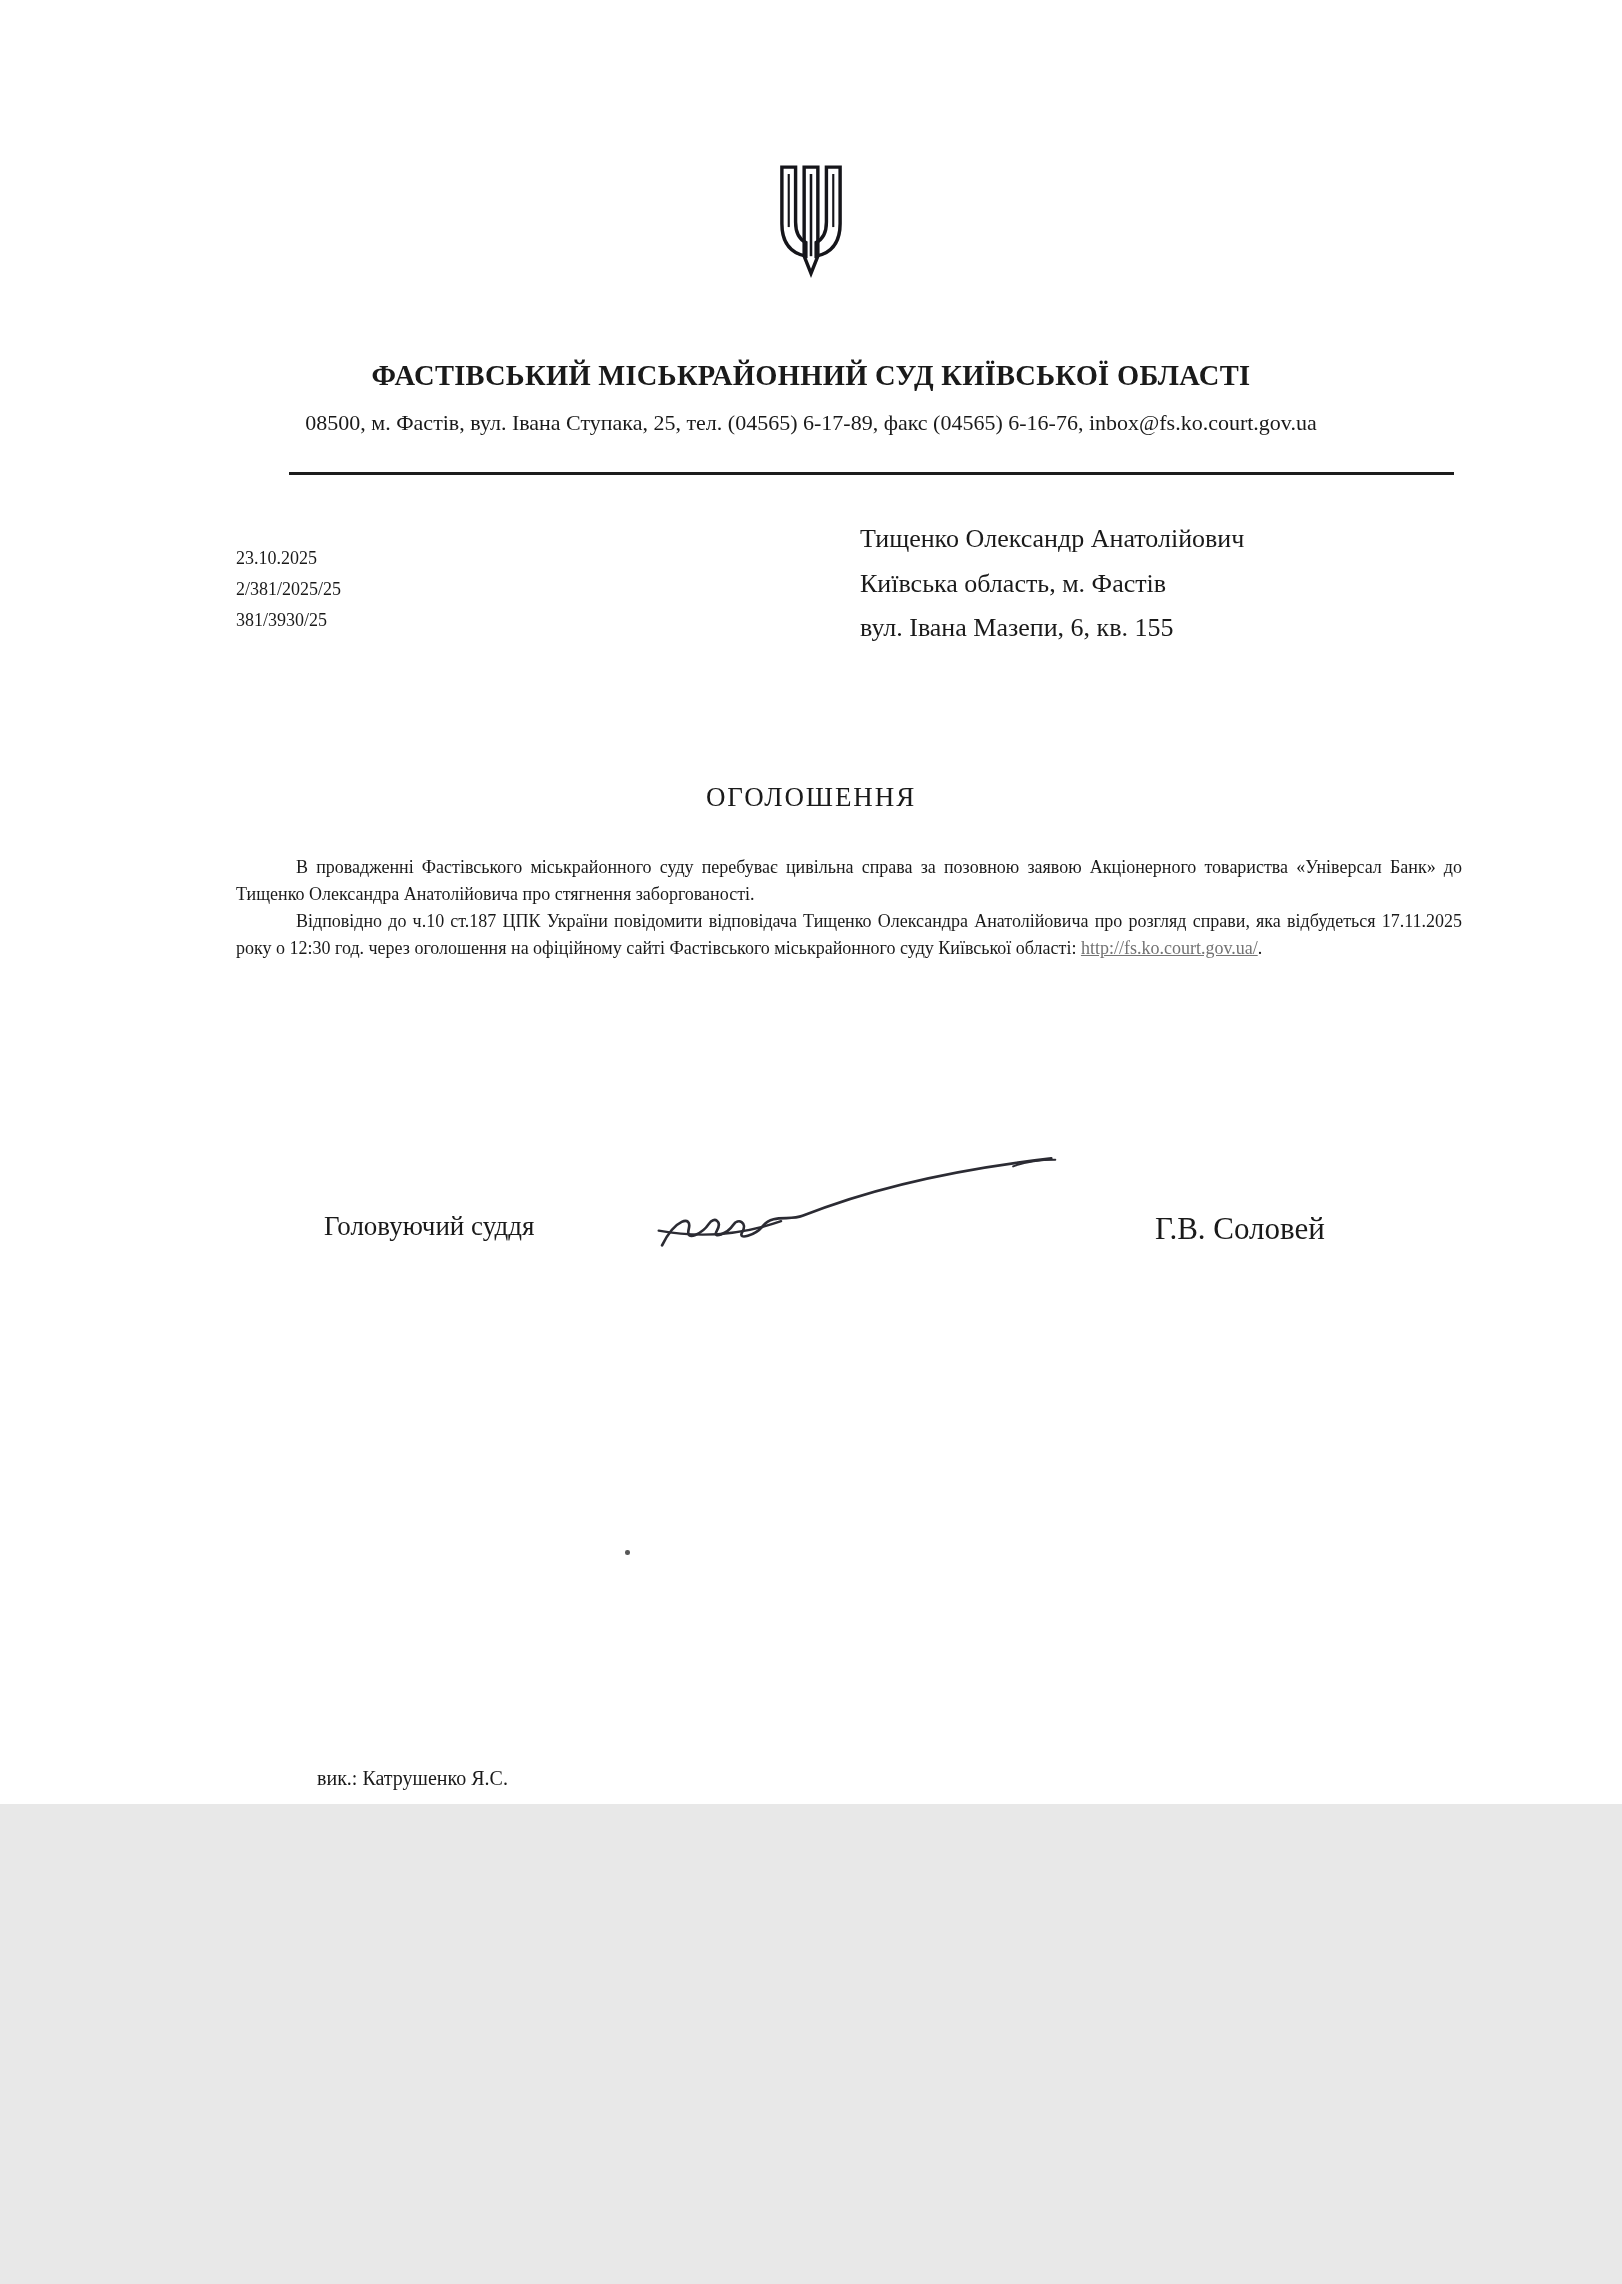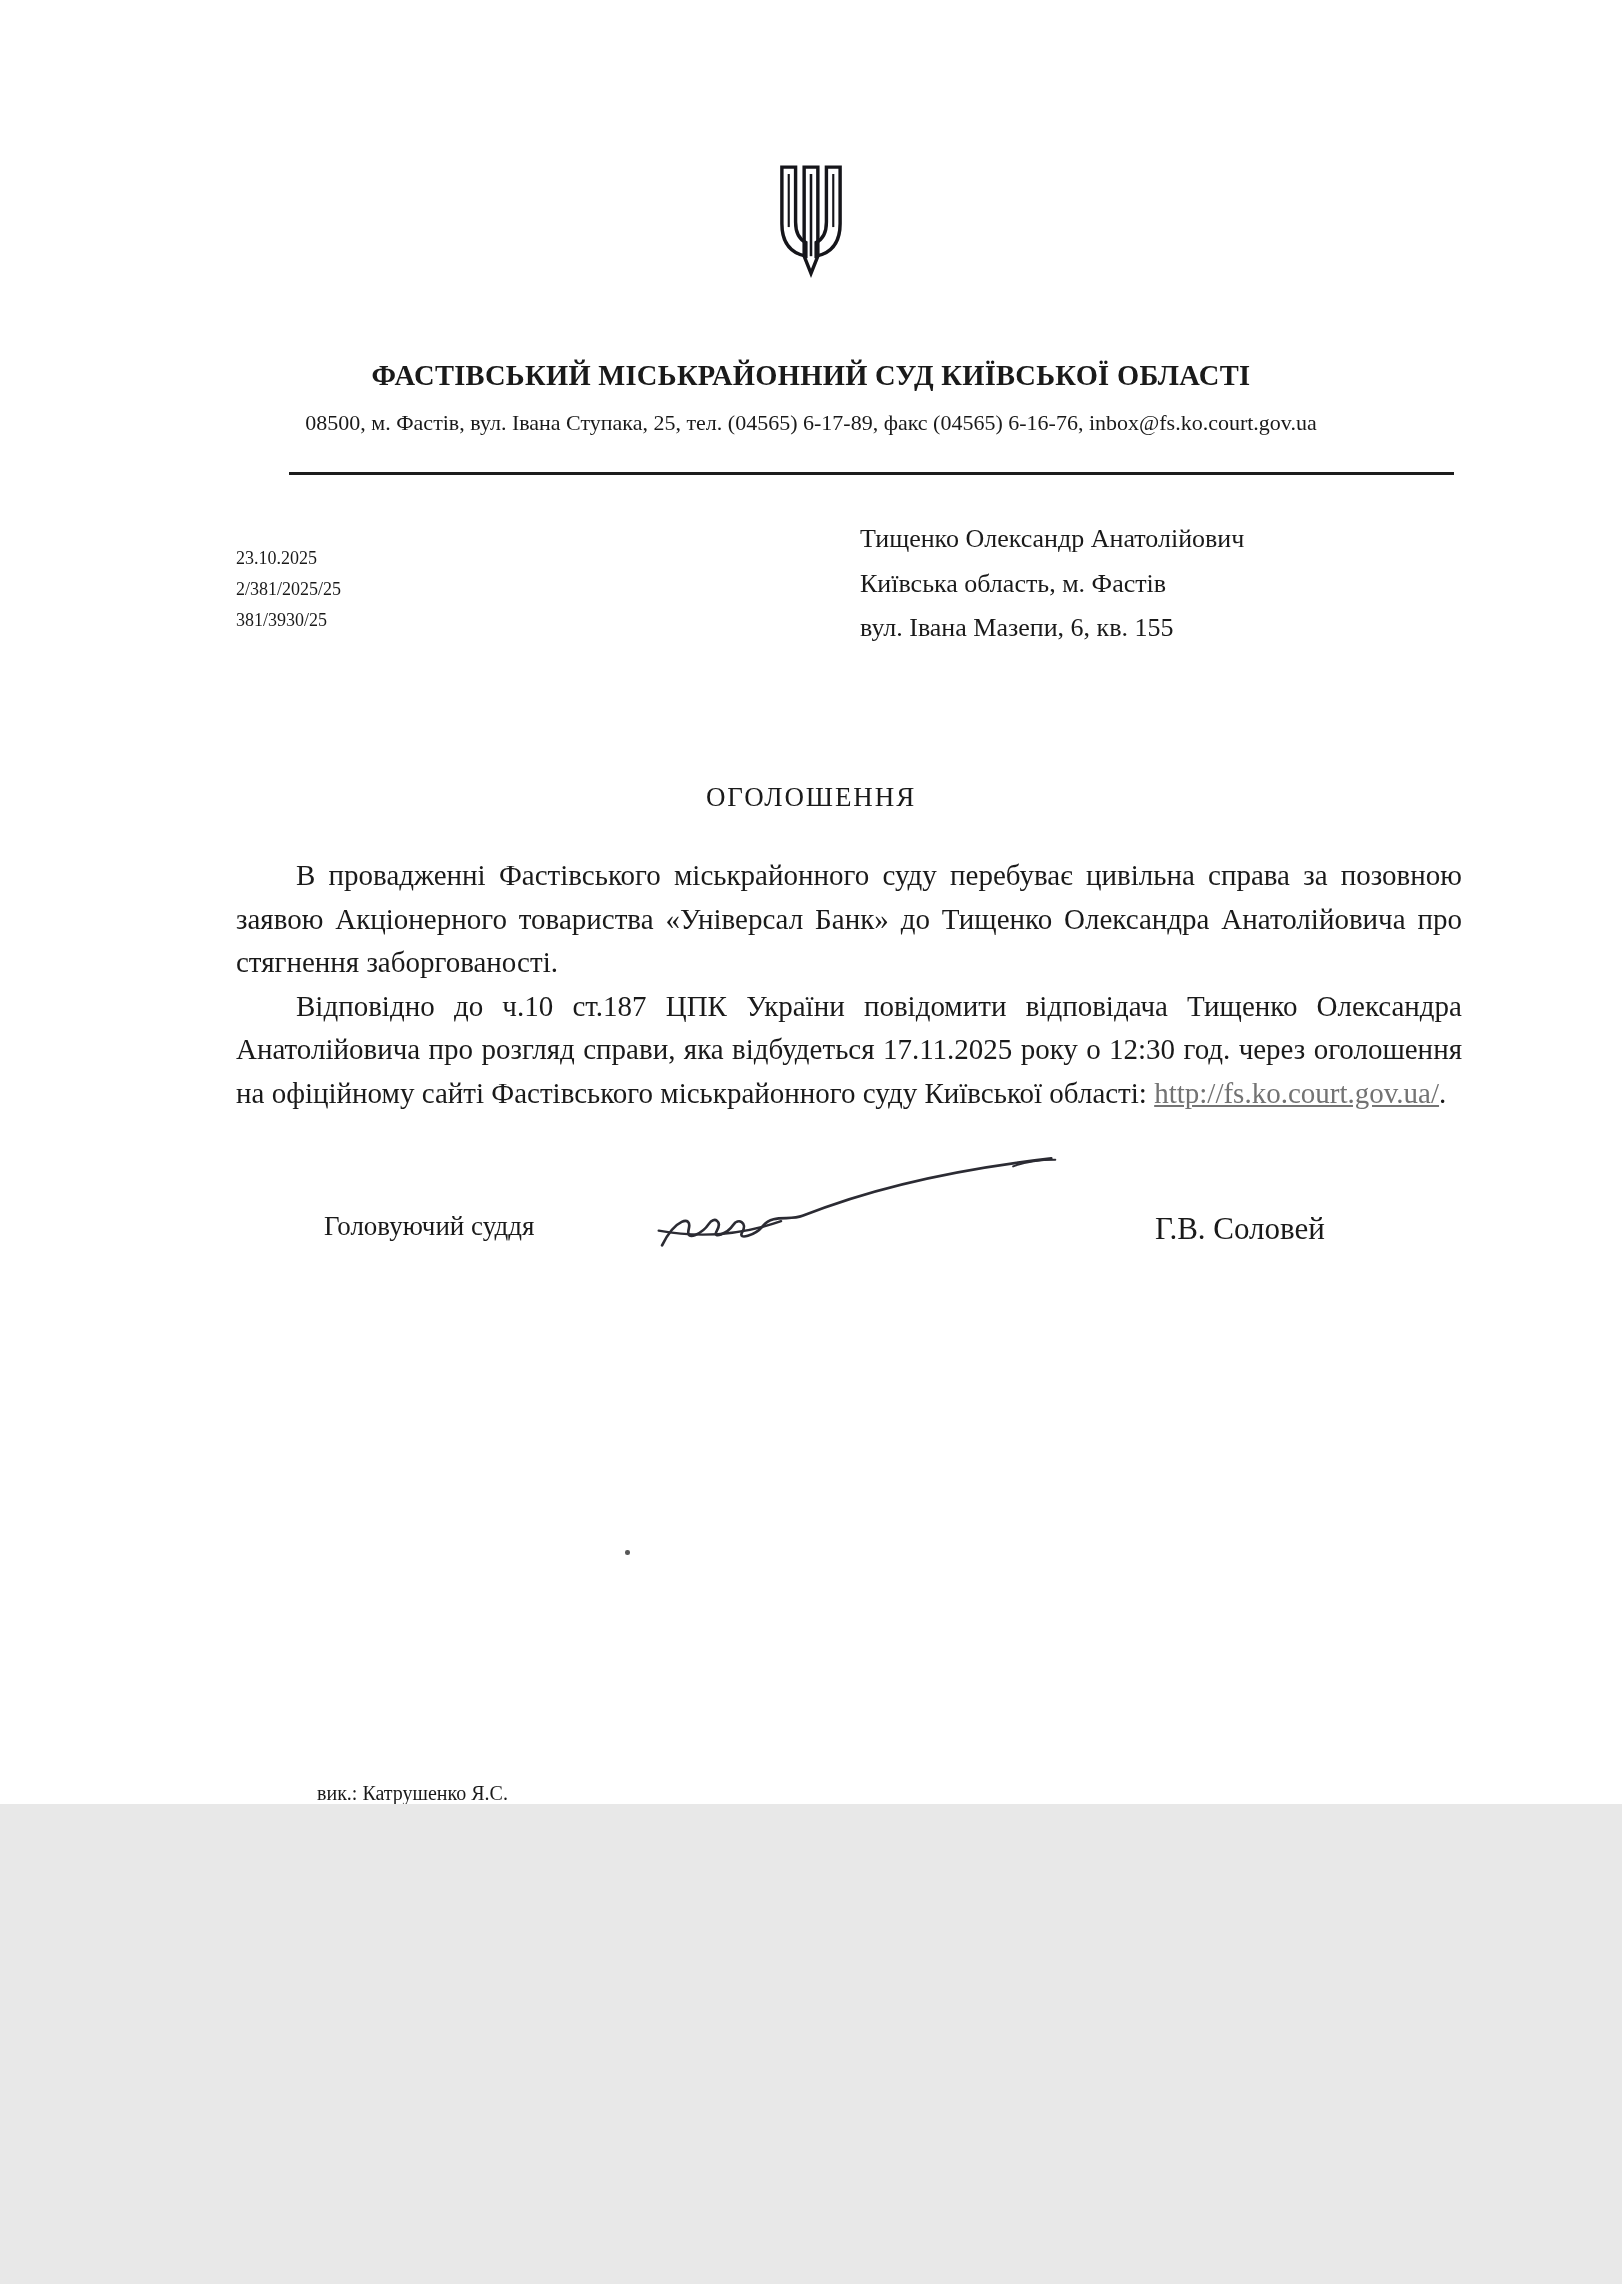--- a/index.html
+++ b/index.html
@@ -82,21 +82,21 @@
     font-size: 27px;
     letter-spacing: 1.9px;
   }
 
   
   .doc-body {
     position: absolute;
     top: 854px;
     left: 236px;
     width: 1226px;
-    font-size: 29px;
+    font-size: 18px;
     line-height: 1.5;
     text-align: justify;
   }
   .doc-body p {
     margin: 0;
     text-indent: 60px;
   }
   .doc-link {
     color: #737373;
     text-decoration: underline;
@@ -133,21 +133,20 @@
     height: 4.5px;
     border-radius: 50%;
     background: #3a3a3a;
     opacity: 0.85;
   }
   .executor {
     position: absolute;
     top: 1767px;
     left: 317px;
     font-size: 20px;
-    margin-top: 15px;
   }
   .bottom-scan-line {
     position: absolute;
     top: 2270px;
     left: 165px;
     width: 1325px;
     height: 2.6px;
     background: #2c2c2c;
     opacity: 0.8;
   }

